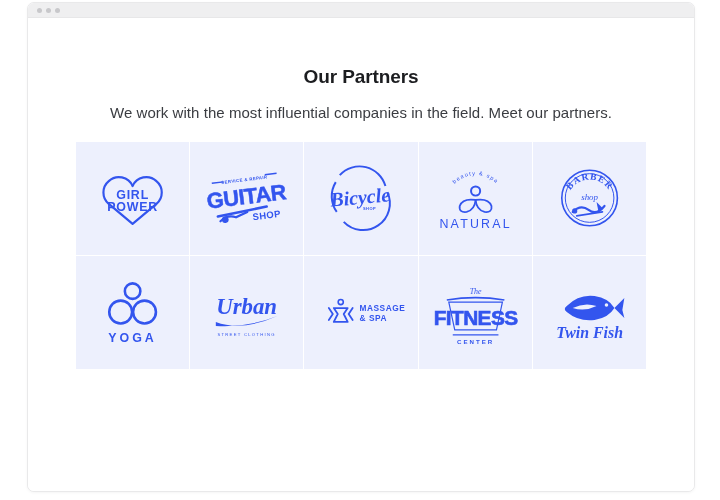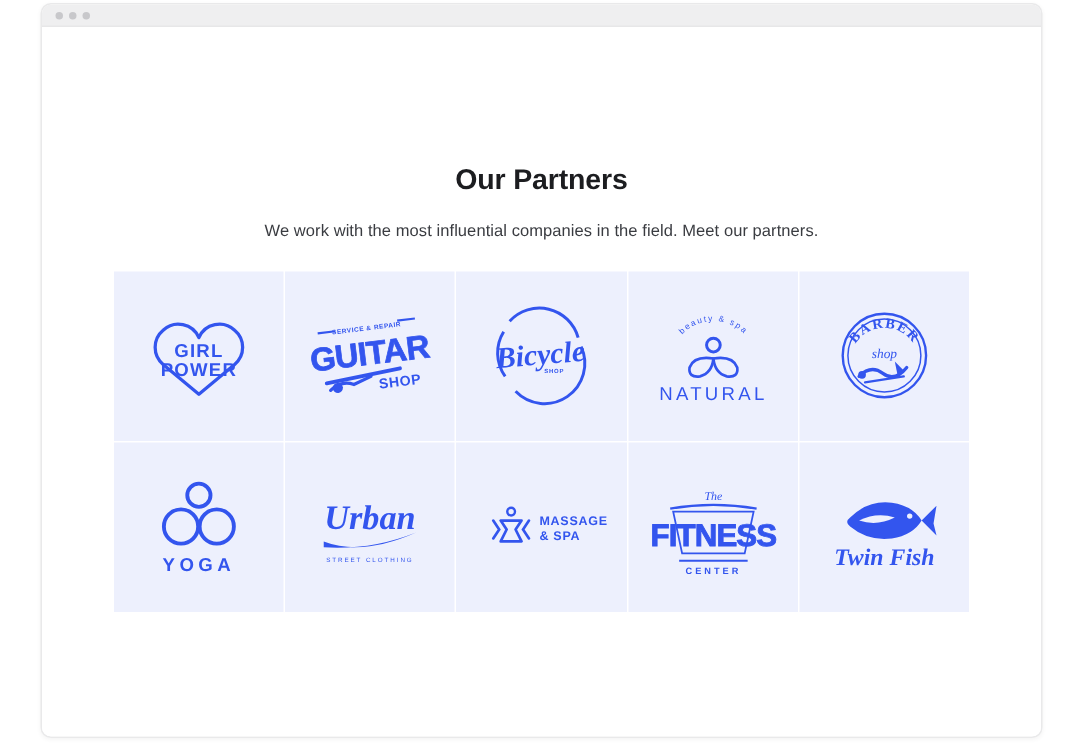--- a/index.html
+++ b/index.html
@@ -47,34 +47,34 @@
 
   #viewport {
     flex: 1 1 auto;
     background: #ffffff;
     position: relative;
     overflow: hidden;
   }
 
   
   #partners-section {
-    padding-top: 92px;
+    padding-top: 48px;
   }
   #page-title {
     margin: 0;
     text-align: center;
     font-size: 19px;
     font-weight: bold;
     color: #1c1d20;
     letter-spacing: -0.1px;
   }
   #page-subtitle {
     margin: 16px 0 0 0;
     text-align: center;
-    font-size: 11px;
+    font-size: 15px;
     font-weight: normal;
     color: #3a3c41;
     letter-spacing: 0.05px;
   }
 
   
   #logo-grid {
     margin: 21px auto 0 auto;
     width: 570px;
     display: grid;

